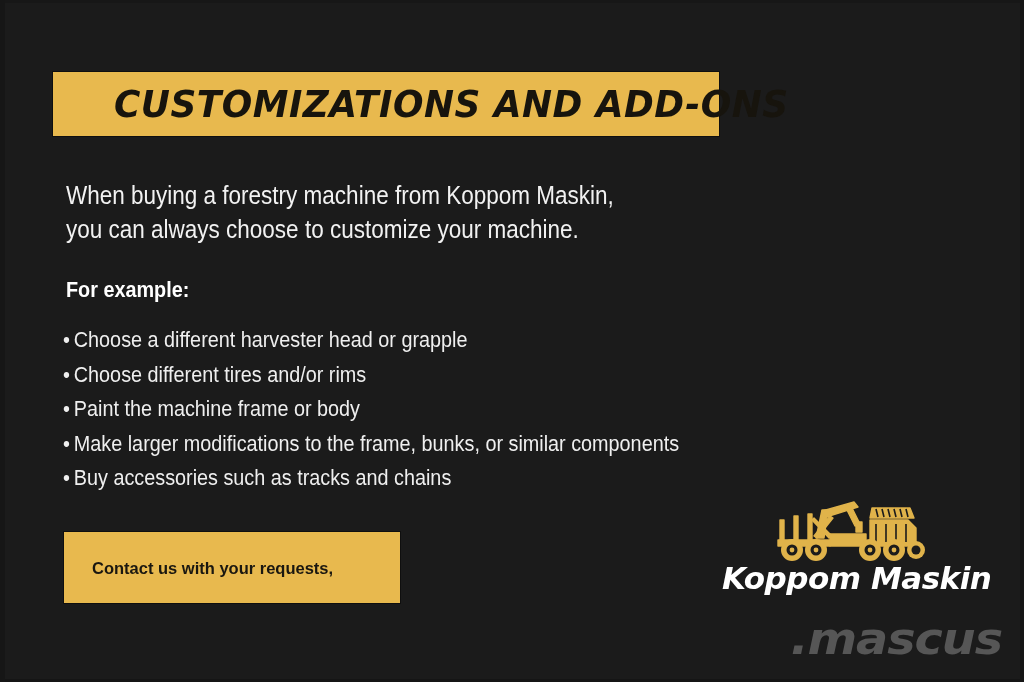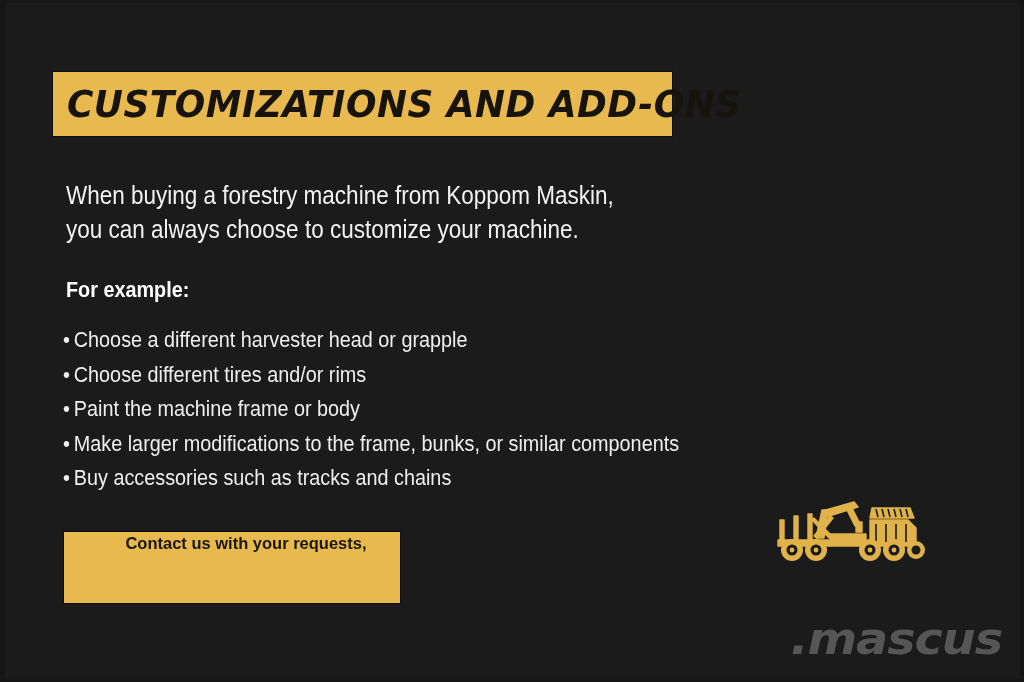--- a/index.html
+++ b/index.html
@@ -29,20 +29,21 @@
   .header-banner {
     position: absolute;
     left: 53px;
     top: 72px;
     width: 619px;
     height: 64px;
     background: #e8b94e;
     display: flex;
     align-items: center;
     box-shadow: 0 0 0 1px #0f0f0f;
+    padding-left: 47px;
   }
   .header-title {
     margin-left: 14px;
     color: #17140d;
     font-family: "DejaVu Sans", sans-serif;
     font-weight: bold;
     font-style: italic;
     font-size: 37px;
     letter-spacing: 0.5px;
     transform: scaleX(0.97);
@@ -108,21 +109,21 @@
   
   .contact-box {
     position: absolute;
     left: 64px;
     top: 532px;
     width: 336px;
     height: 71px;
     background: #e8b94e;
     box-shadow: 0 0 0 1px #0f0f0f;
     display: flex;
-    flex-direction: row;
+    flex-direction: column;
     justify-content: center;
     box-sizing: border-box;
     padding-left: 28px;
   }
   .contact-box .cline {
     color: #1a1710;
     font-family: "Liberation Sans", sans-serif;
     font-weight: bold;
     font-size: 16.5px;
     line-height: 22px;
@@ -304,19 +305,20 @@
           <circle cx="100" cy="52" r="2.4" fill="#e0b34a"></circle>
         <circle cx="124" cy="52" r="11"></circle>
           <circle cx="124" cy="52" r="5.5" fill="#1b1b1b"></circle>
           <circle cx="124" cy="52" r="2.4" fill="#e0b34a"></circle>
         <circle cx="146" cy="52" r="9"></circle>
           <circle cx="146" cy="52" r="4.5" fill="#1b1b1b"></circle>
       </g>
     </svg>
 
 
+    <div class="logo-wordmark">Koppom Maskin</div>
 
   </div>
 
   <div class="mascus">.mascus</div>
 
   <div class="frame-edge"></div>
 </div>
 
 </body></html>

